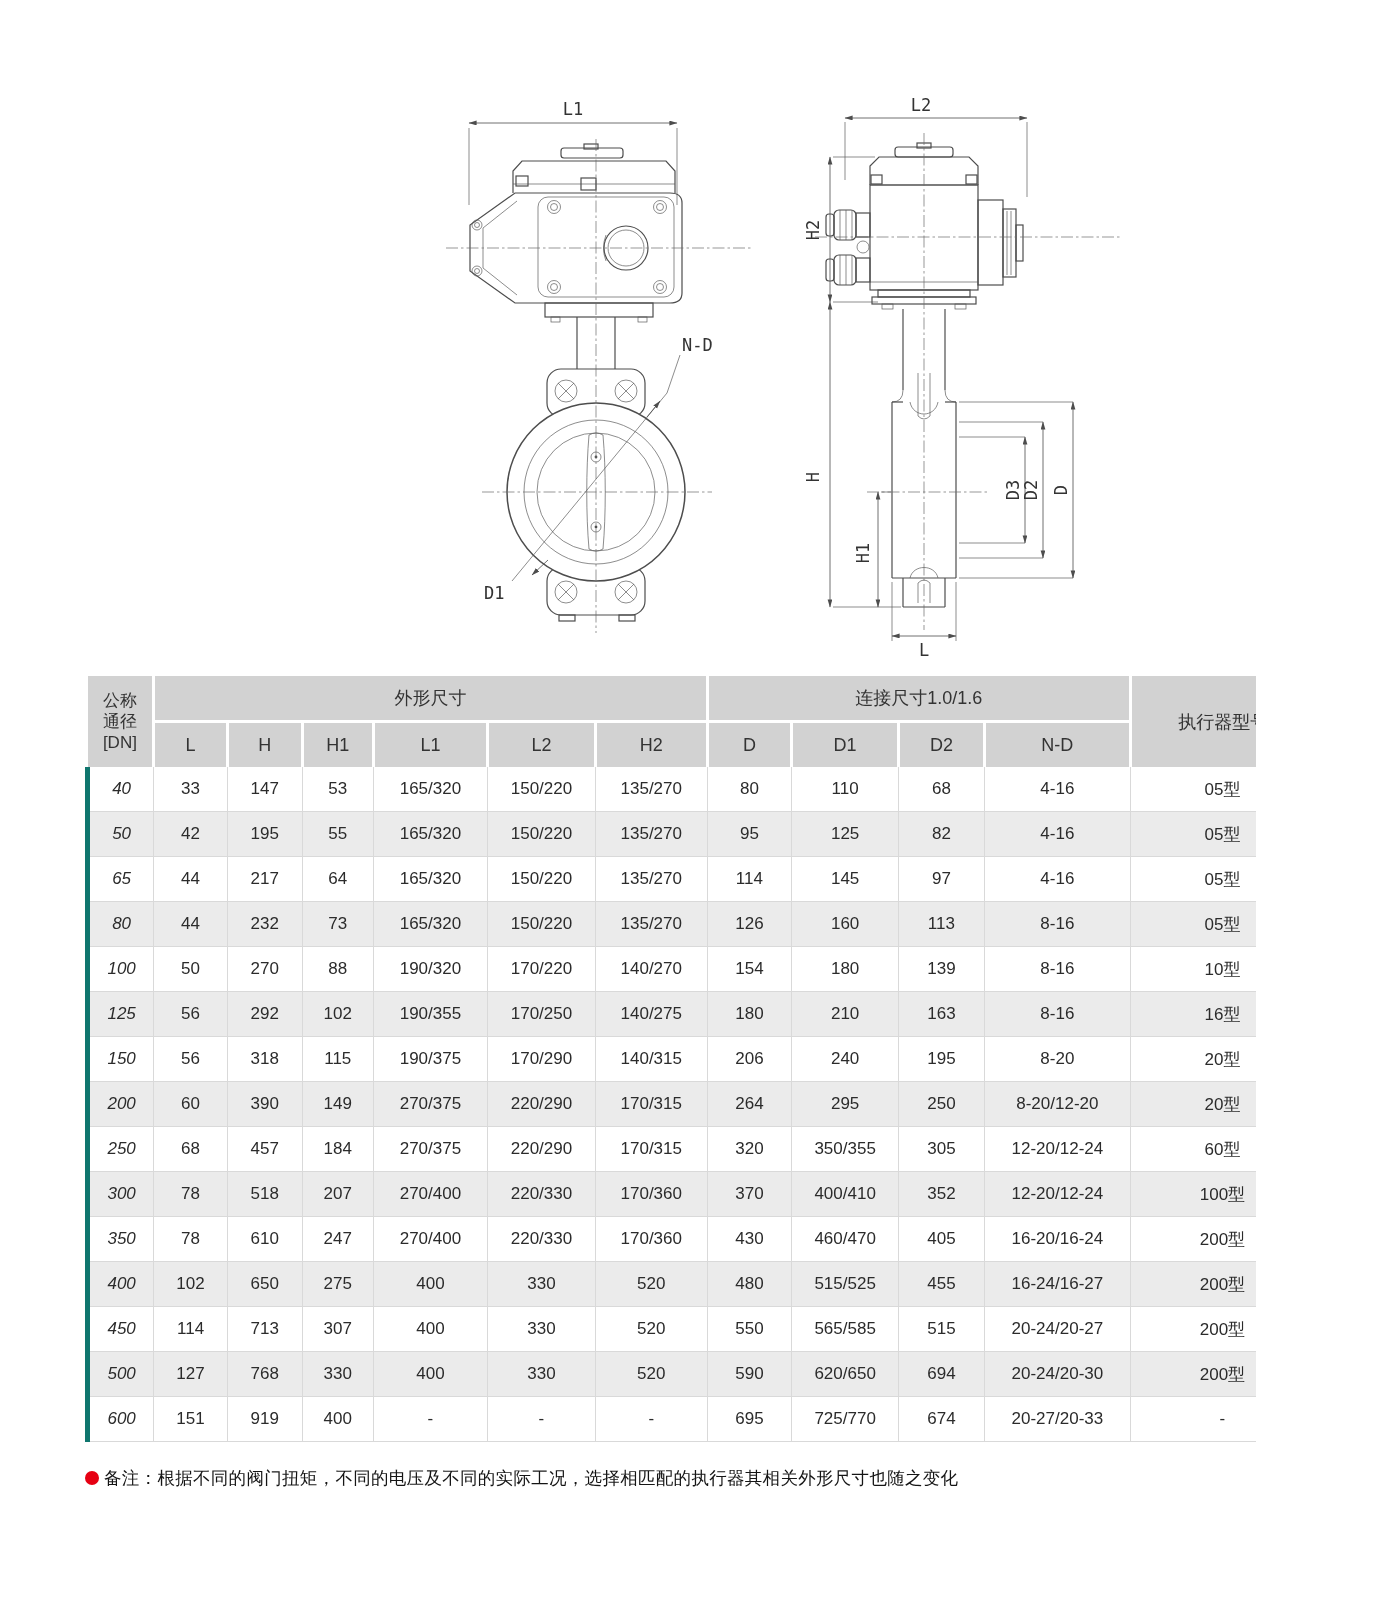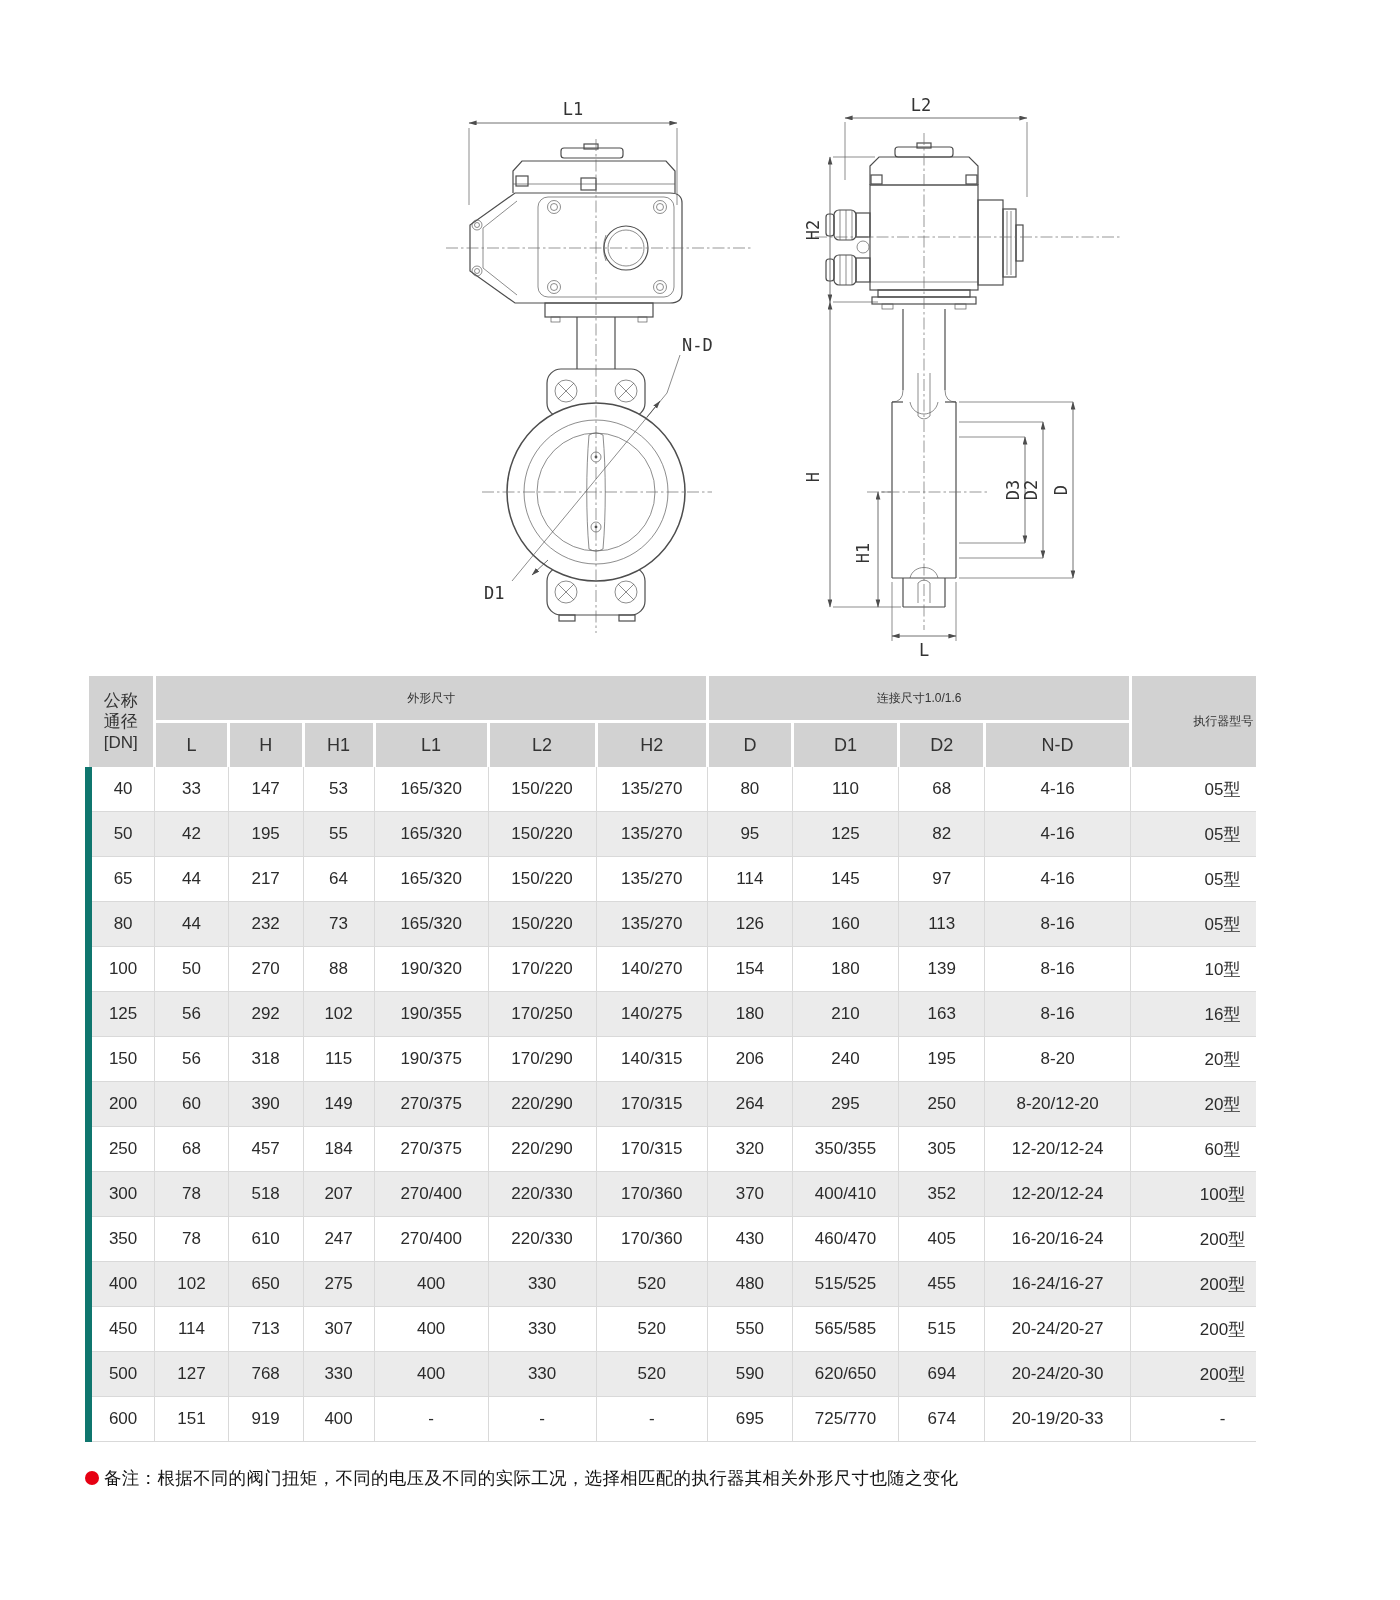--- a/index.html
+++ b/index.html
@@ -13,28 +13,28 @@
   svg .thin{fill:none;stroke:#5c5c5c;stroke-width:0.7;}
   svg .cl{fill:none;stroke:#6b6b6b;stroke-width:0.7;stroke-dasharray:12 3 2.5 3;}
   svg .dim{fill:none;stroke:#4d4d4d;stroke-width:0.8;}
   svg .dimtxt{font-family:"DejaVu Sans Mono","Liberation Mono",monospace;font-size:17px;fill:#333;}
 
   .table-area{position:absolute;left:85px;top:676px;width:1230px;}
   .table-title{height:54px;line-height:54px;background:#d2d2d2;text-align:center;
                font-size:23px;font-weight:bold;color:#333;margin-bottom:3px;}
   table.dims{width:100%;border-collapse:collapse;table-layout:fixed;}
   table.dims th{background:#d2d2d2;font-weight:normal;color:#333;text-align:center;}
-  .group-row th{height:42px;font-size:12px;}
+  .group-row th{height:42px;font-size:18px;}
   .sub-row th{height:42px;font-size:18px;}
   th.sep{border-left:3px solid #fff;}
   th.gb{border-bottom:3px solid #fff;}
   th.dn-h{font-size:17px;line-height:21px;}
   tbody td{height:42px;text-align:center;font-size:17px;color:#2b2b2b;background:#fff;
            border-right:1px solid #d9d9d9;border-bottom:1px solid #d9d9d9;}
-  tbody td:first-child{border-left:7px solid #0f766e;}
+  tbody td:first-child{border-left:5px solid #0f766e;font-style:italic;}
   tbody tr.stripe td{background:#ebebeb;}
 
   .note{position:absolute;left:85px;top:1466px;display:flex;align-items:center;
         font-size:17.5px;font-weight:500;color:#151515;letter-spacing:0.3px;text-align:right;}
   .note .dot{width:14px;height:14px;border-radius:50%;background:#e60012;margin-right:5px;flex:none;}
 </style>
 </head>
 <body>
 
 <div class="sheet">
@@ -491,21 +491,21 @@
             <td>600</td>
             <td>151</td>
             <td>919</td>
             <td>400</td>
             <td>-</td>
             <td>-</td>
             <td>-</td>
             <td>695</td>
             <td>725/770</td>
             <td>674</td>
-            <td>20-19/20-33</td>
+            <td>20-27/20-33</td>
             <td>-</td>
           </tr>
         </tbody>
     </table>
   </div>
 
   <div class="note">
     <span class="dot"></span>
     <span>备注：根据不同的阀门扭矩，不同的电压及不同的实际工况，选择相匹配的执行器其相关外形尺寸也随之变化</span>
   </div>

